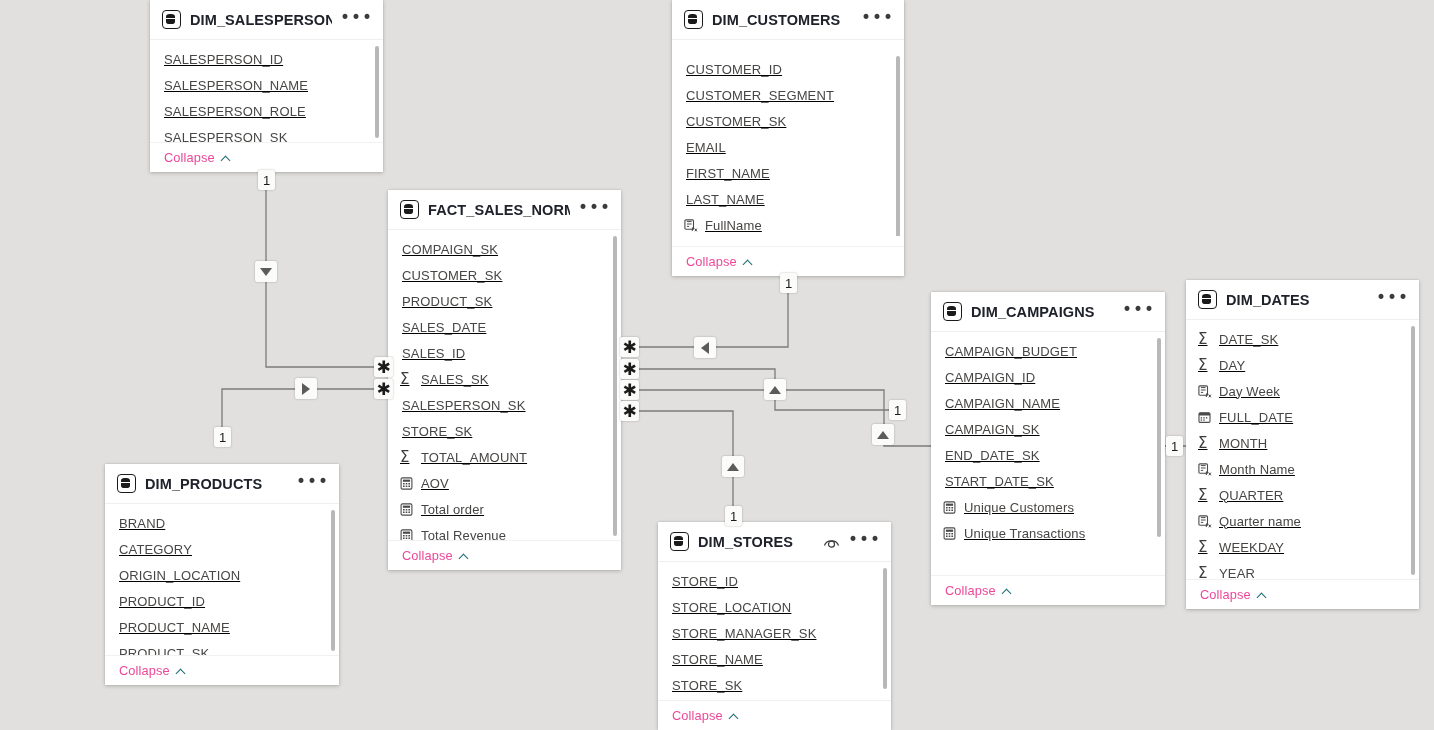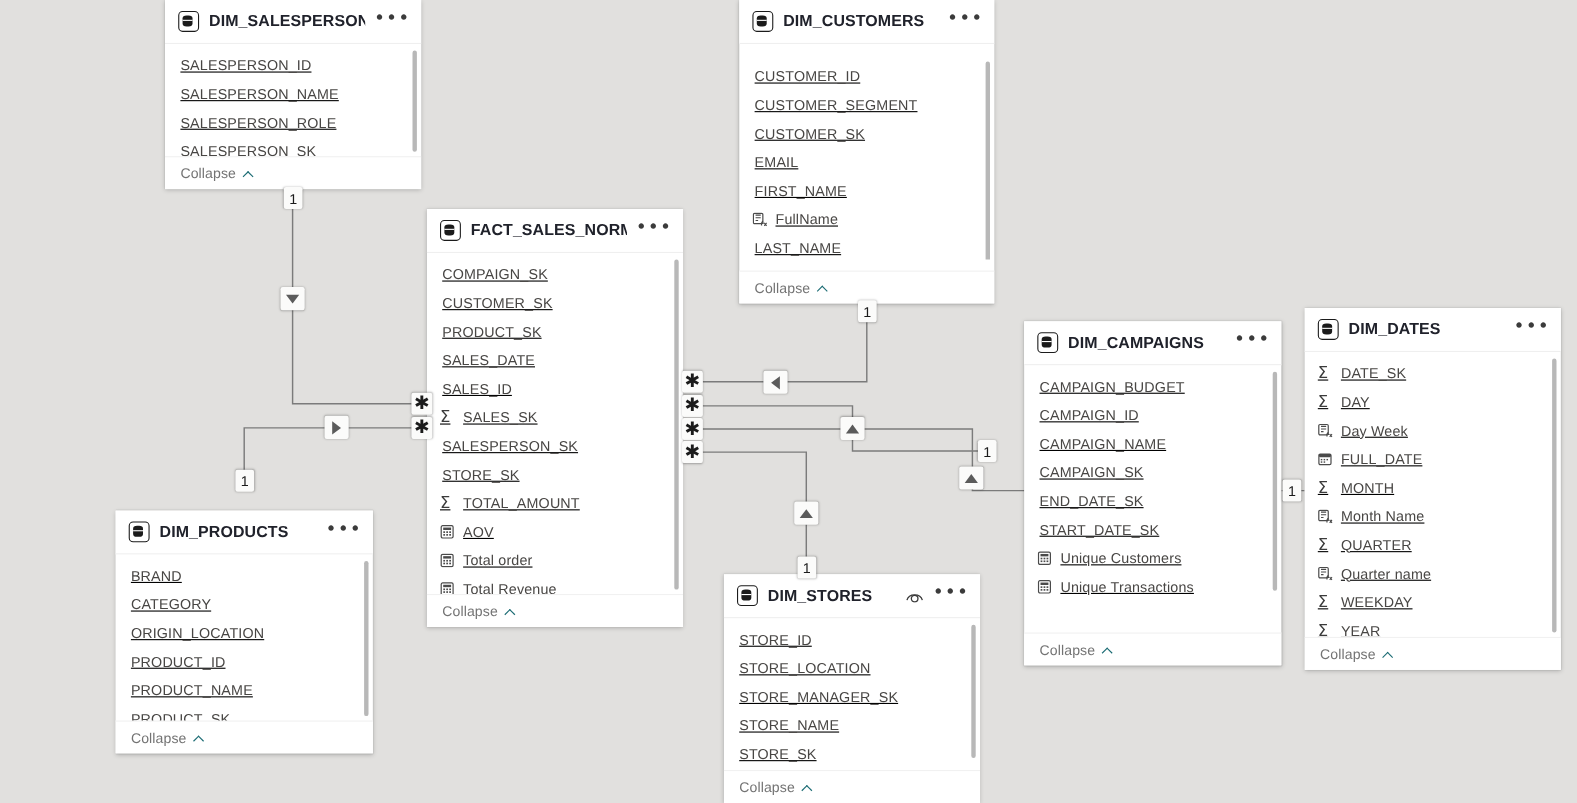--- a/index.html
+++ b/index.html
@@ -218,21 +218,21 @@
     height: 29px;
     min-height: 29px;
     display: flex;
     align-items: center;
     padding-left: 14px;
     border-top: 1px solid #f1f1f1;
     background: #ffffff;
   }
   .collapse-lbl {
     font-size: 12.8px;
-    color: #737373;
+    color: #ec4899;
     letter-spacing: .1px;
   }
   .chev-up {
     margin-left: 6px;
     width: 11px; height: 7px;
     position: relative;
   }
   .chev-up::before {
     content: "";
     position: absolute;
@@ -355,34 +355,34 @@
           </div>
           <div class="fld">
             <span class="fld-ico blank"></span>
             <span class="fld-name">EMAIL</span>
           </div>
           <div class="fld">
             <span class="fld-ico blank"></span>
             <span class="fld-name">FIRST_NAME</span>
           </div>
           <div class="fld">
+            <span class="fld-ico blank"></span>
+            <span class="fld-name">LAST_NAME</span>
+          </div>
+          <div class="fld">
             <span class="fld-ico">
               <svg class="mini-svg" width="14" height="13" viewBox="0 0 14 13">
                 <rect x="0.9" y="0.9" width="8.6" height="9.4" rx="1.1" fill="none" stroke="#4a4a4a" stroke-width="1.1"></rect>
                 <path d="M2.9,2.6 H7.6 M2.9,5.0 H7.6 M2.9,7.4 H5.2" stroke="#4a4a4a" stroke-width="1"></path>
                 <path d="M8.3,11.9 c0,-2.4 0.3,-3.6 1.4,-3.6" stroke="#4a4a4a" stroke-width="1.1" fill="none"></path>
                 <path d="M7.9,9.9 H10.4" stroke="#4a4a4a" stroke-width="1"></path>
                 <path d="M10.8,9.6 l2.1,2.7 M12.9,9.6 l-2.1,2.7" stroke="#4a4a4a" stroke-width="1"></path>
               </svg>
             </span>
             <span class="fld-name">FullName</span>
-          </div>
-          <div class="fld">
-            <span class="fld-ico blank"></span>
-            <span class="fld-name">LAST_NAME</span>
           </div>
           <div class="fld">
             <span class="fld-ico blank"></span>
             <span class="fld-name">RESIDENTIAL_LOCATION</span>
           </div>
           <div class="tbl-scroll" style="top: 6px; height: 196px;"></div>
         </div>
         <div class="tbl-foot">
           <span class="collapse-lbl">Collapse</span>
           <span class="chev-up"></span>

